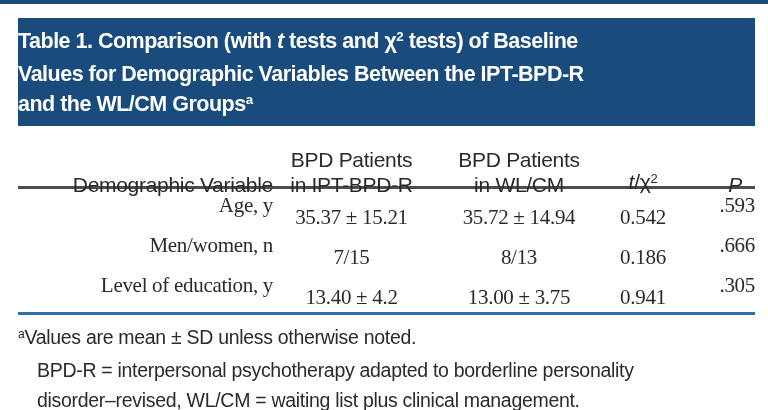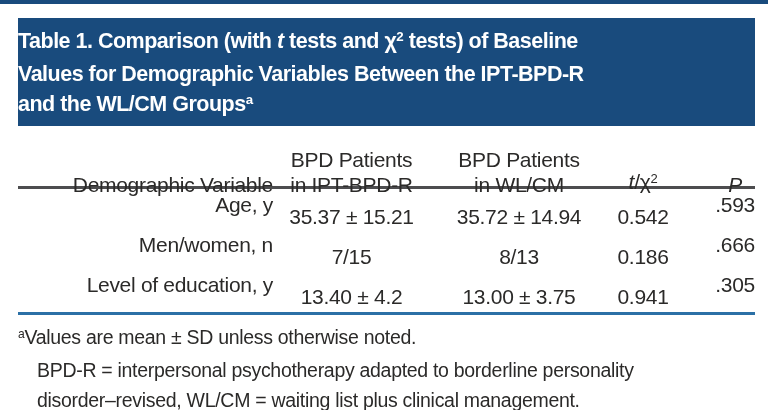--- a/index.html
+++ b/index.html
@@ -22,21 +22,21 @@
   .c5 { text-align:right; }
   .th.c5 { padding-right:13px; }
   .th sup { font-size:62%; vertical-align:baseline; position:relative; top:-0.5em; }
   .th i, .td i { font-style:italic; }
 
   .rule-gray { width:737px; height:3px; background:#4D4D4F; }
   .rule-blue { width:737px; height:3px; background:#2B70A6; }
 
   .tbody { color:#2B2A29; font-size:21px; letter-spacing:-0.3px; }
   .tr { line-height:28px; }
-  .tbody-wrap { padding:2px 0 1px 0; }
+  .tbody-wrap { padding:2px 0 1px 0;font-family:Liberation Serif, serif; }
 
   .footnotes { margin-top:7px; color:#2B2A29; font-size:19.5px; letter-spacing:-0.3px;
                line-height:30px; }
   .fn sup { font-size:62%; vertical-align:baseline; position:relative; top:-0.5em; }
   .fn.indent { padding-left:19px; }
   .bottom-rule { margin-top:4px; }
 </style>
 </head>
 <body>
 

